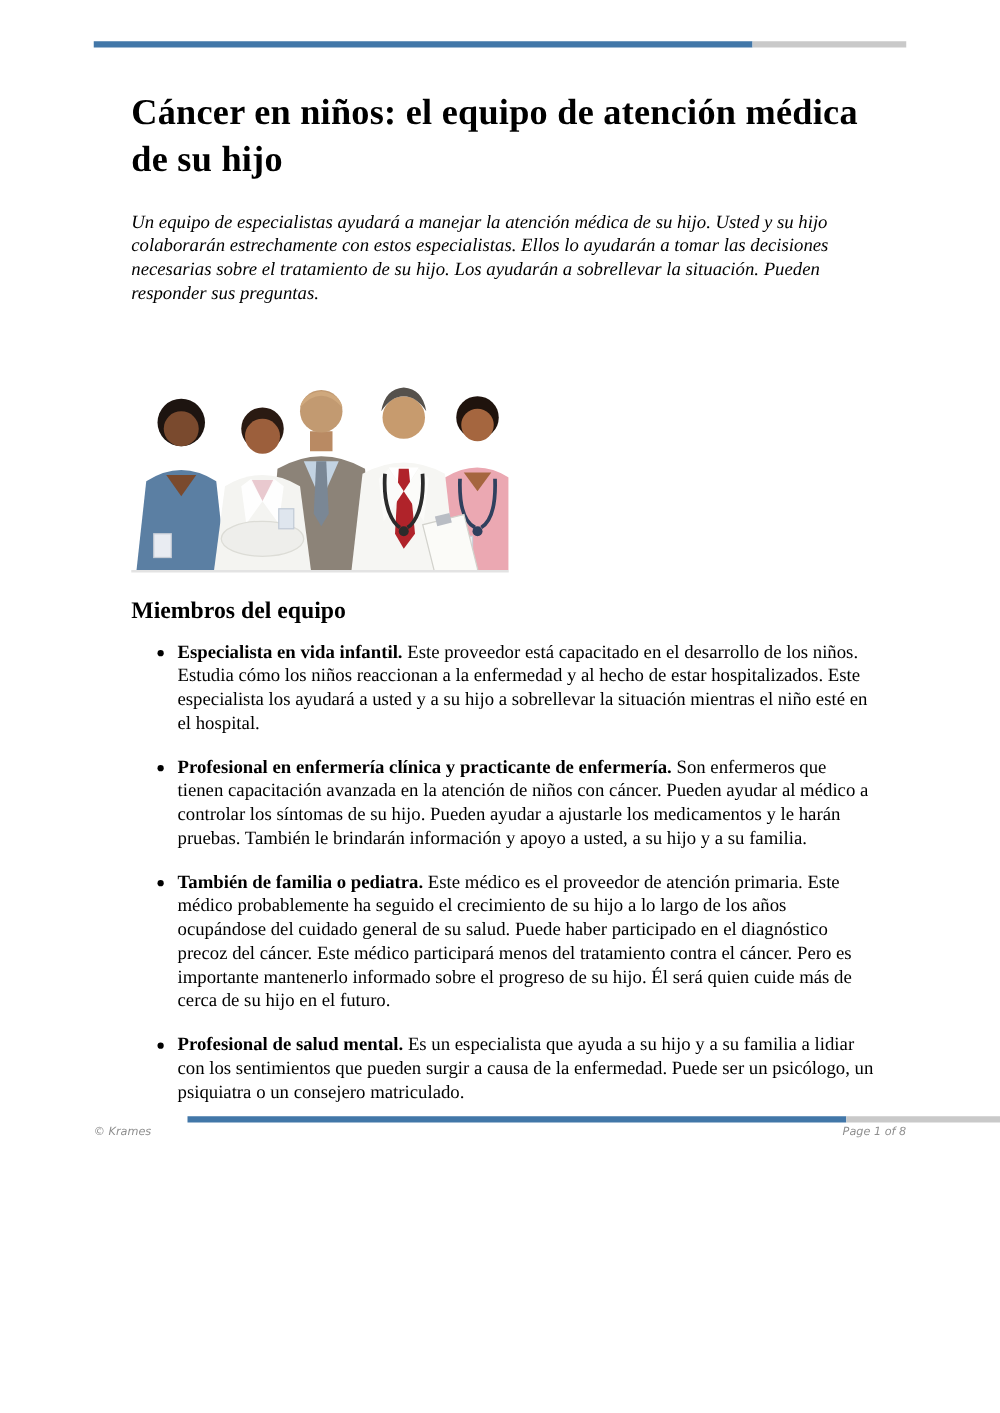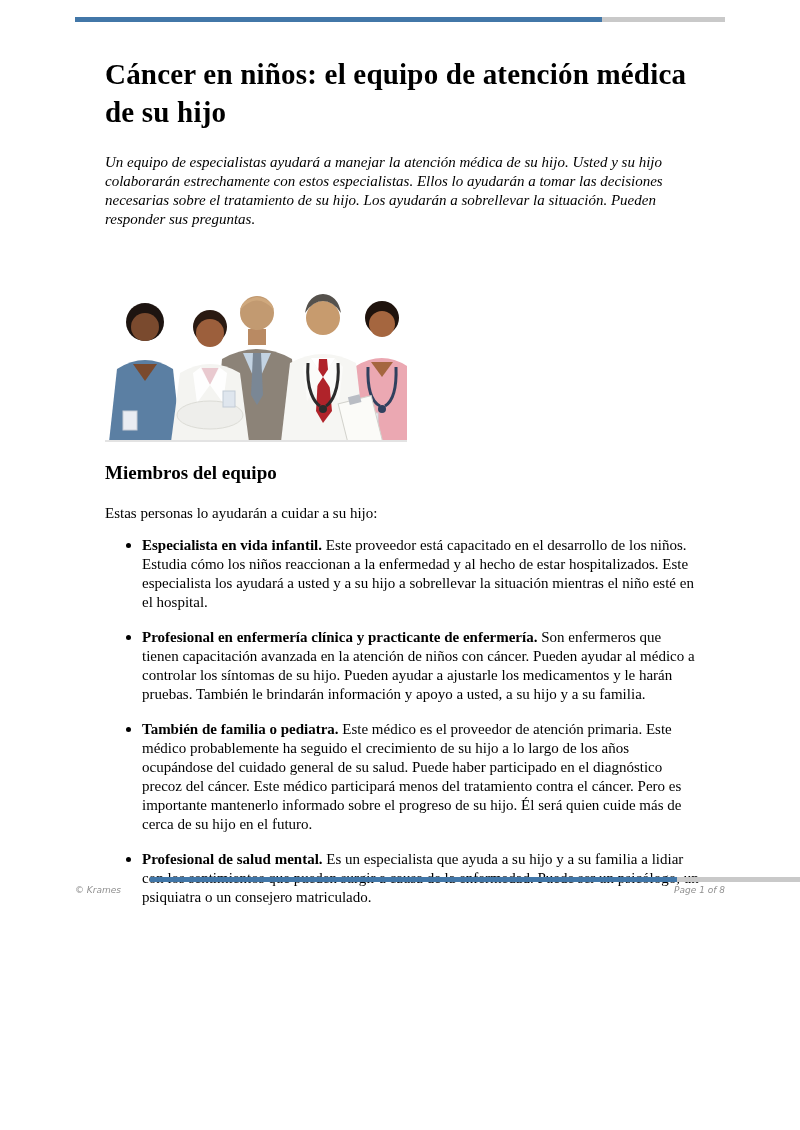--- a/index.html
+++ b/index.html
@@ -2,21 +2,21 @@
 <html><head>
 <meta charset="utf-8">
 <style>
   * { margin: 0; padding: 0; box-sizing: border-box; }
   html, body { background: #ffffff; }
   body { font-family: "Liberation Serif", serif; color: #000; }
   .page {
     position: relative;
     width: 800px;
     height: 907px;
-    margin: 0 auto;
+    margin: 16px auto;
     background: #fff;
     overflow: hidden;
   }
   .rule {
     margin-left: 75px;
     width: 650px;
     height: 5px;
     display: flex;
   }
   .rule .seg-blue { width: 81%; height: 100%; background: #4277a8; }
@@ -165,21 +165,20 @@
           <g transform="rotate(-14 255 158)">
             <rect x="238" y="136" width="34" height="46" fill="#fbfbf8" stroke="#d2d2cc" stroke-width="1"></rect>
             <rect x="249" y="132" width="12" height="8" fill="#b9bdc4"></rect>
           </g>
         </g>
       </svg>
     </div>
 
     <h2>Miembros del equipo</h2>
 
-    <p class="lead">Estas personas lo ayudarán a cuidar a su hijo:</p>
 
     <ul class="team">
       <li>
         <span class="bullet"></span>
         <b>Especialista en vida infantil.</b>
         <span>Este proveedor está capacitado en el desarrollo de los niños. Estudia cómo los niños reaccionan a la enfermedad y al hecho de estar hospitalizados. Este especialista los ayudará a usted y a su hijo a sobrellevar la situación mientras el niño esté en el hospital.</span>
       </li>
       <li>
         <span class="bullet"></span>
         <b>Profesional en enfermería clínica y practicante de enfermería.</b>

